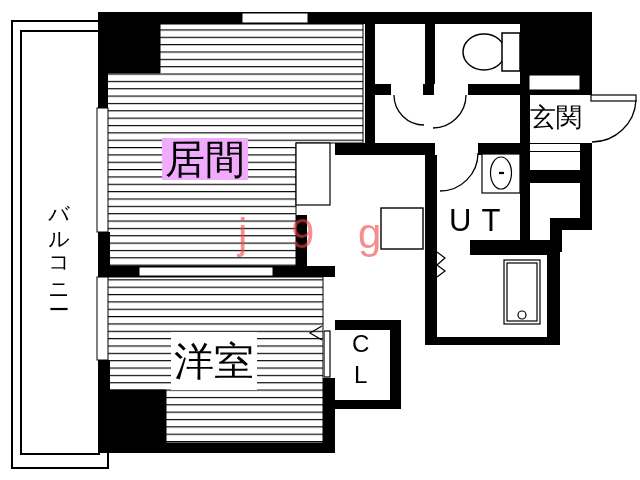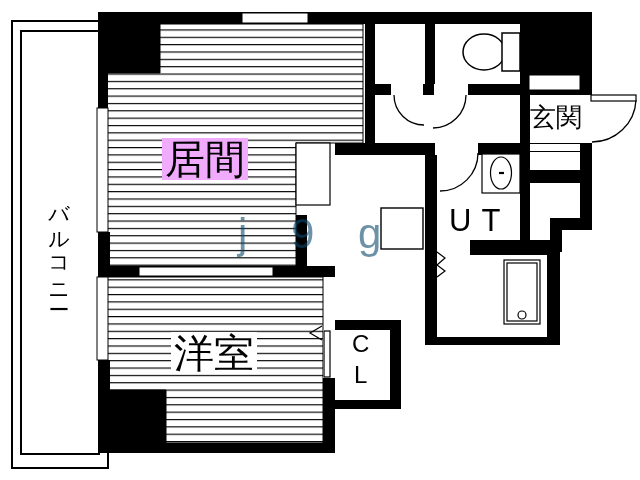--- a/index.html
+++ b/index.html
@@ -1,28 +1,28 @@
 <!DOCTYPE html>
 <html><head>
 <meta charset="utf-8">
 <style>
   html,body{margin:0;padding:0;background:#ffffff;}
   #stage{position:relative;width:640px;height:480px;background:#ffffff;overflow:hidden;
          font-family:"Liberation Sans","DejaVu Sans",sans-serif;color:#000;}
   #plan-svg{position:absolute;left:0;top:0;}
   .lbl{position:absolute;color:#000;white-space:pre;line-height:1.05;}
   .lbl-living{left:162px;top:126px;font-size:40px;font-weight:500;background:#f0abfc;padding:0 3px;margin-top:12px;}
-  .lbl-bedroom{left:171px;top:332px;font-size:40px;font-weight:500;background:#fff;padding:0 3px;}
+  .lbl-bedroom{left:171px;top:332px;font-size:40px;font-weight:500;background:#fff;padding:8px 3px;}
   .lbl-balcony{left:48px;top:190px;font-size:21px;writing-mode:vertical-rl;text-orientation:upright;
                letter-spacing:3px;}
   .lbl-entrance{left:530px;top:104px;font-size:26px;font-weight:500;}
   .lbl-ut{left:449px;top:205px;font-size:31px;letter-spacing:10px;}
   .lbl-cl{left:348px;top:330px;font-size:24px;writing-mode:vertical-rl;text-orientation:upright;
           letter-spacing:4px;}
-  .lbl-watermark{left:238px;top:212px;font-size:42px;letter-spacing:16px;color:#0c4a6e;opacity:.6;}
+  .lbl-watermark{left:238px;top:212px;font-size:42px;letter-spacing:16px;color:#ef4444;opacity:.6;}
 </style>
 </head>
 <body>
 
 <div id="stage">
 
 <svg id="plan-svg" width="640" height="480" viewBox="0 0 640 480">
   <defs>
     <pattern id="st" width="10" height="7.35" patternUnits="userSpaceOnUse">
       <rect width="10" height="7.35" fill="#ffffff"></rect>

